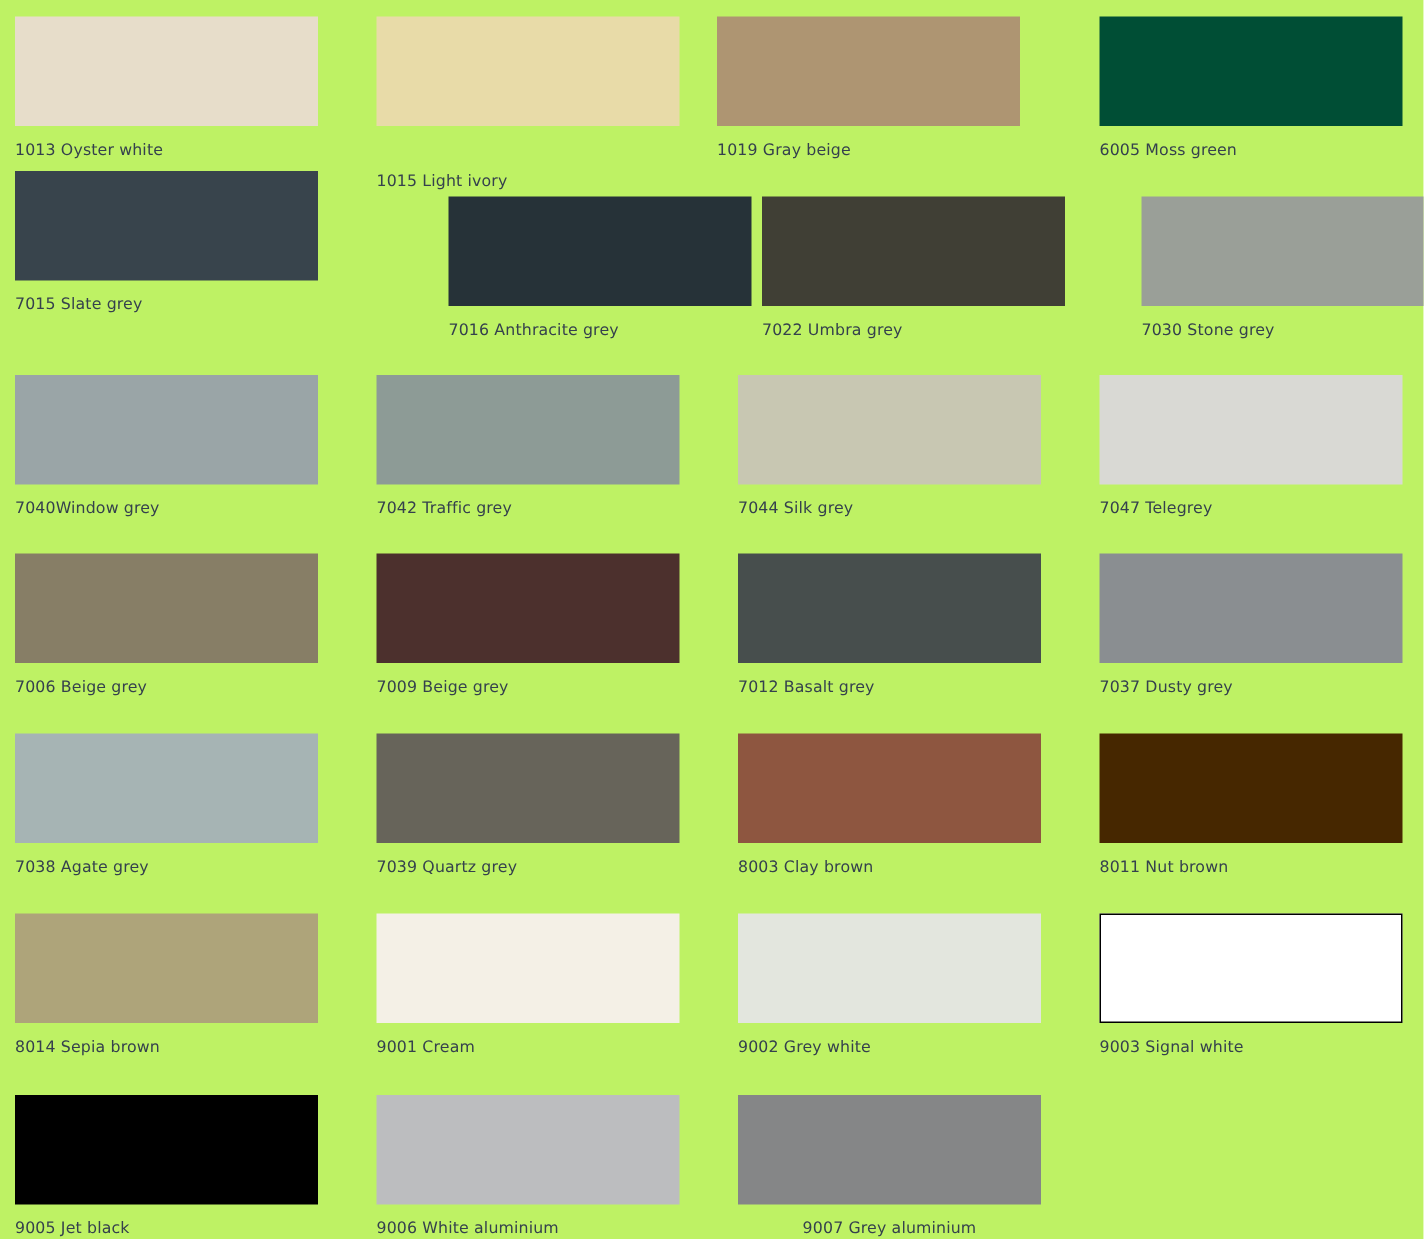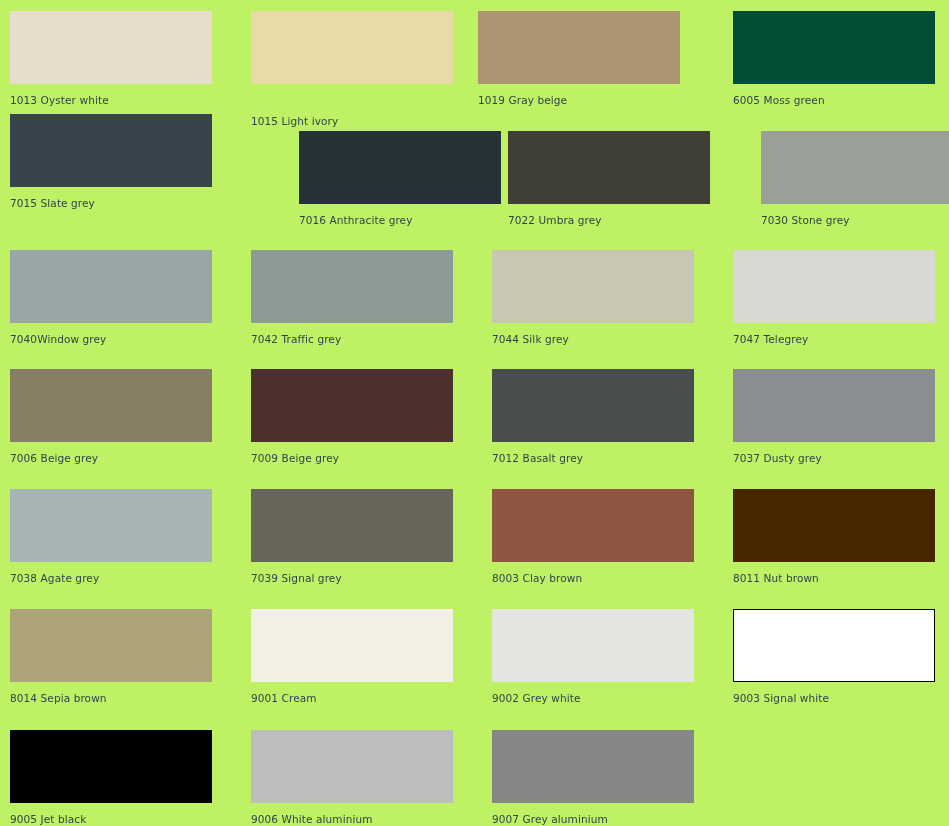--- a/index.html
+++ b/index.html
@@ -130,21 +130,21 @@
     <div class="swatch-cell" style="left: 733px; top: 369px;">
       <div class="swatch-chip" title="7037 Dusty grey" style="background: rgb(138, 142, 145); width: 202px; height: 73px;"></div>
       <span class="swatch-label" style="color: rgb(53, 65, 77);"><span class="code">7037</span><span class="sep"> </span><span class="name">Dusty grey</span></span>
     </div>
     <div class="swatch-cell" style="left: 10px; top: 489px;">
       <div class="swatch-chip" title="7038 Agate grey" style="background: rgb(166, 180, 180); width: 202px; height: 73px;"></div>
       <span class="swatch-label" style="color: rgb(53, 65, 77);"><span class="code">7038</span><span class="sep"> </span><span class="name">Agate grey</span></span>
     </div>
     <div class="swatch-cell" style="left: 251px; top: 489px;">
       <div class="swatch-chip" title="7039 Quartz grey" style="background: rgb(103, 100, 90); width: 202px; height: 73px;"></div>
-      <span class="swatch-label" style="color: rgb(53, 65, 77);"><span class="code">7039</span><span class="sep"> </span><span class="name">Signal grey</span></span>
+      <span class="swatch-label" style="color: rgb(53, 65, 77);"><span class="code">7039</span><span class="sep"> </span><span class="name">Quartz grey</span></span>
     </div>
     <div class="swatch-cell" style="left: 492px; top: 489px;">
       <div class="swatch-chip" title="8003 Clay brown" style="background: rgb(142, 86, 64); width: 202px; height: 73px;"></div>
       <span class="swatch-label" style="color: rgb(53, 65, 77);"><span class="code">8003</span><span class="sep"> </span><span class="name">Clay brown</span></span>
     </div>
     <div class="swatch-cell" style="left: 733px; top: 489px;">
       <div class="swatch-chip" title="8011 Nut brown" style="background: rgb(70, 39, 0); width: 202px; height: 73px;"></div>
       <span class="swatch-label" style="color: rgb(53, 65, 77);"><span class="code">8011</span><span class="sep"> </span><span class="name">Nut brown</span></span>
     </div>
     <div class="swatch-cell" style="left: 10px; top: 609px;">
@@ -164,17 +164,17 @@
       <span class="swatch-label" style="color: rgb(53, 65, 77);"><span class="code">9003</span><span class="sep"> </span><span class="name">Signal white</span></span>
     </div>
     <div class="swatch-cell" style="left: 10px; top: 730px;">
       <div class="swatch-chip" title="9005 Jet black" style="background: rgb(0, 0, 0); width: 202px; height: 73px;"></div>
       <span class="swatch-label" style="color: rgb(53, 65, 77);"><span class="code">9005</span><span class="sep"> </span><span class="name">Jet black</span></span>
     </div>
     <div class="swatch-cell" style="left: 251px; top: 730px;">
       <div class="swatch-chip" title="9006 White aluminium" style="background: rgb(188, 189, 191); width: 202px; height: 73px;"></div>
       <span class="swatch-label" style="color: rgb(53, 65, 77);"><span class="code">9006</span><span class="sep"> </span><span class="name">White aluminium</span></span>
     </div>
-    <div class="swatch-cell" style="left: 492px; top: 730px;">
+    <div class="swatch-cell" style="left: 492px; top: 730px; text-align: center;">
       <div class="swatch-chip" title="9007 Grey aluminium" style="background: rgb(133, 134, 135); width: 202px; height: 73px;"></div>
       <span class="swatch-label" style="color: rgb(53, 65, 77);"><span class="code">9007</span><span class="sep"> </span><span class="name">Grey aluminium</span></span>
     </div>
   </div>
 
 </body></html>

